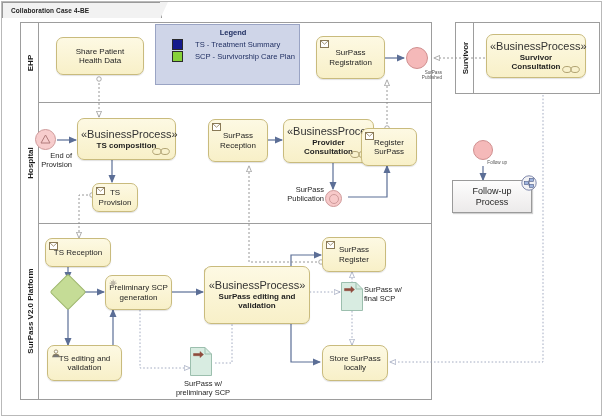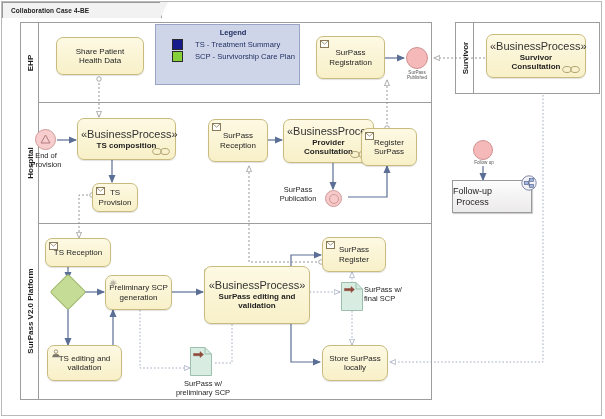--- a/index.html
+++ b/index.html
@@ -42,36 +42,36 @@
   .mk svg{display:block}
   .subproc-mk{position:absolute;right:5px;bottom:4px;width:18px;height:7px;}
 
   
   .ev{position:absolute;border-radius:50%;box-sizing:border-box;}
   .ev-start{background:#f7cdcd;border:1.4px solid #cf9a9a;}
   .ev-end{background:#f5b9b9;border:1.6px solid #d09090;}
   .ev-inter{background:#f7c9c9;border:1.4px solid #cf9a9a;}
   .ev-inter .inner{position:absolute;left:2.5px;top:2.5px;right:2.5px;bottom:2.5px;
       border:1.4px solid #cf9a9a;border-radius:50%;}
-  .ev-lbl{position:absolute;text-align:center;font-size:7.5px;color:#1f1f1f;line-height:1.15;}
+  .ev-lbl{position:absolute;text-align:right;font-size:7.5px;color:#1f1f1f;line-height:1.15;}
   .ev-lbl.tiny{font-size:4.6px;color:#555;}
 
   
   .gw{position:absolute;width:26px;height:26px;background:#c5dc96;border:1px solid #9fb86e;
       transform:rotate(45deg);box-sizing:border-box;border-radius:2px;}
 
   
   .dobj{position:absolute;box-sizing:border-box;}
   .dobj-lbl{position:absolute;font-size:7.5px;color:#1f1f1f;text-align:center;line-height:1.2;}
 
   
   .callact{position:absolute;box-sizing:border-box;border:1px solid #9a9a9a;
       background:linear-gradient(180deg,#fdfdfd 0%,#eceaea 100%);
       box-shadow:1px 1px 1px rgba(0,0,0,.18);
-      display:flex;align-items:center;text-align:center;
+      display:flex;align-items:center;justify-content:center;text-align:center;
       font-size:9px;color:#1f1f1f;line-height:1.2;}
 
   
   .legend{position:absolute;box-sizing:border-box;background:#cfd5e8;border:1px solid #9aa4c4;
       padding:3px 5px 4px 5px;}
   .legend-t{text-align:center;font-size:7.5px;font-weight:bold;color:#1b2a5e;margin-bottom:2px;}
   .legend-row{display:flex;align-items:center;gap:12px;margin-top:0.5px;}
   .sw{width:9px;height:9px;border:1px solid #2a2a2a;flex:none;}
   .legend-row span.txt{font-size:7.6px;color:#1b2a5e;white-space:nowrap;}
 

